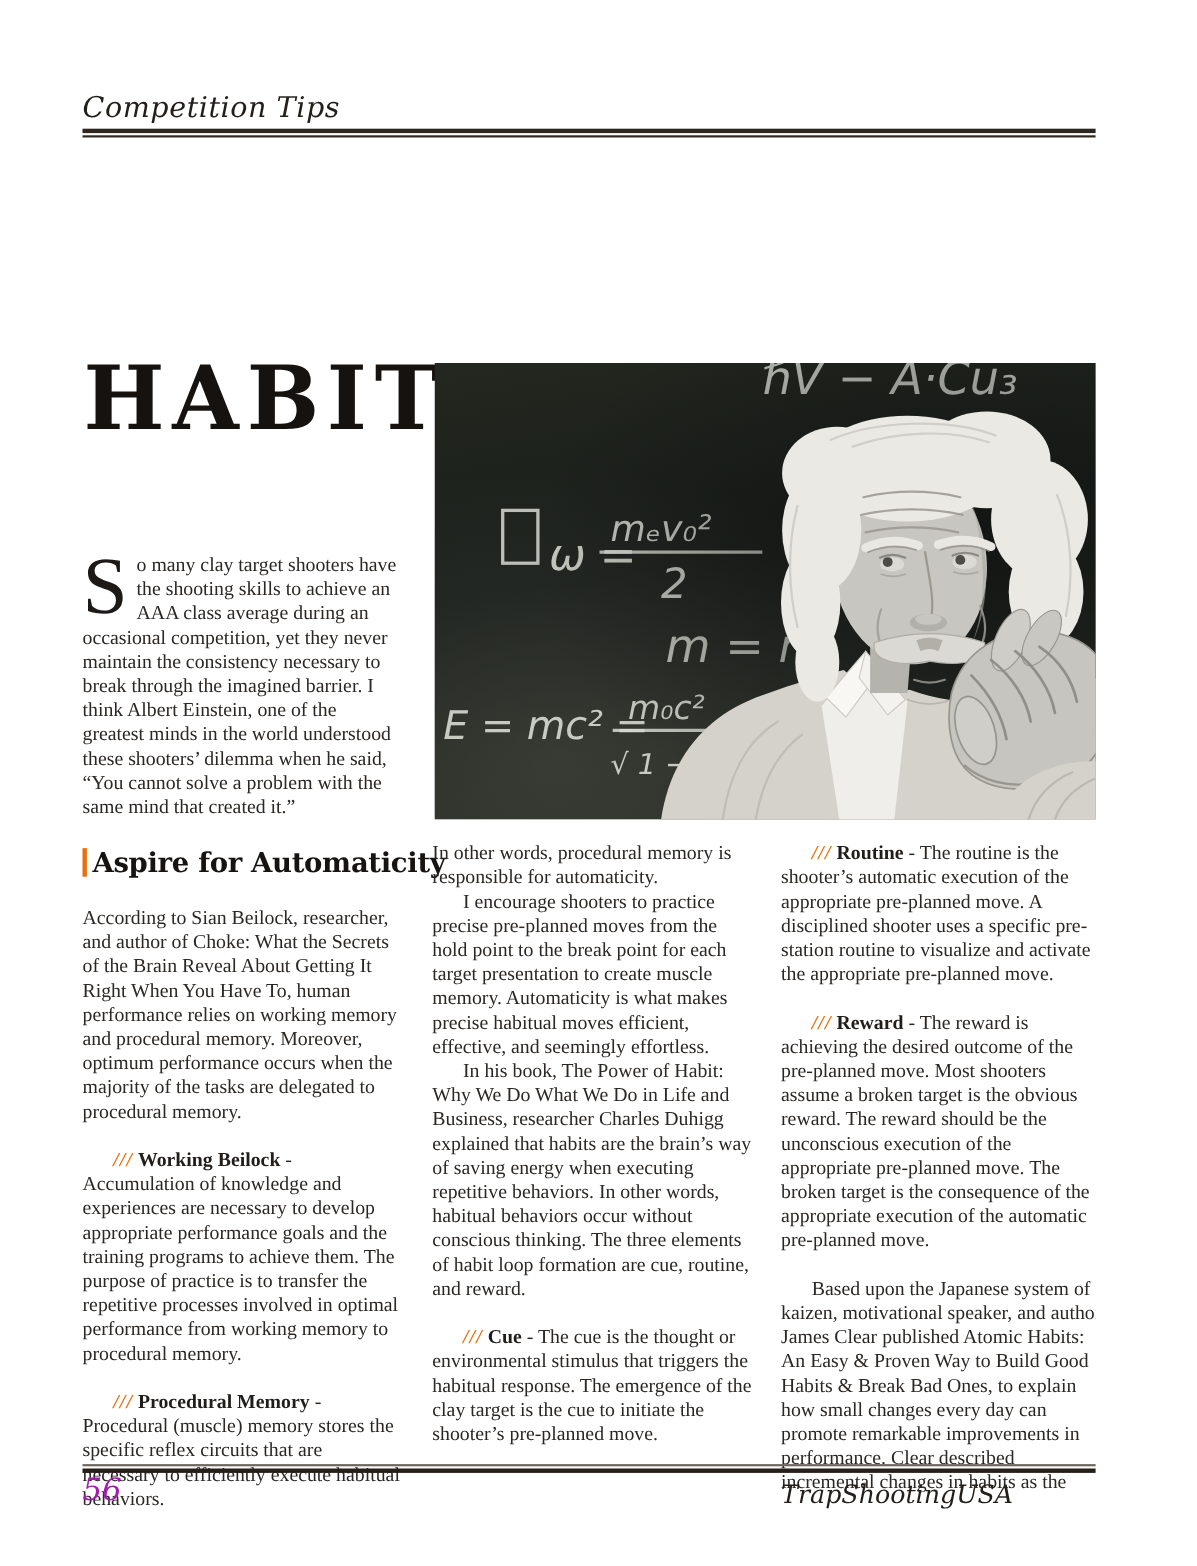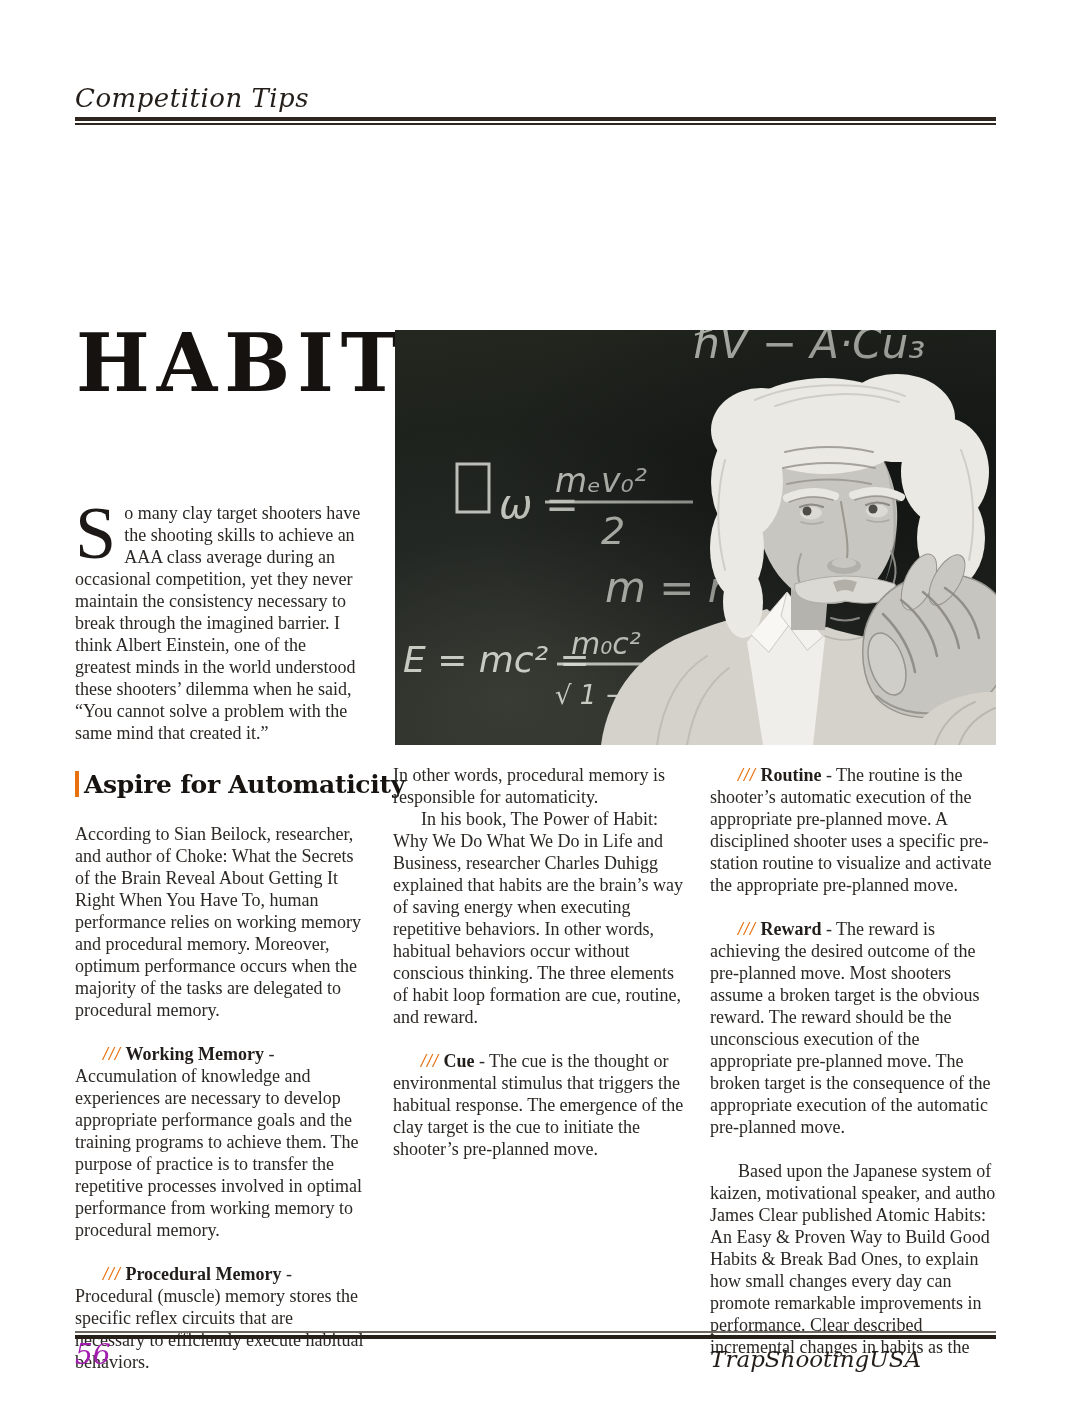--- a/index.html
+++ b/index.html
@@ -197,26 +197,27 @@
       </g>
     </svg>
   </div>
 
   <div class="abs credit">Harmony Video Production / Shutterstock.com</div>
 
   <div class="abs col col-1">
     <p><span class="dropcap">S</span><span>o many clay target shooters have the shooting skills to achieve an AAA class average during an occasional competition, yet they never maintain the consistency necessary to break through the imagined barrier. I think Albert Einstein, one of the greatest minds in the world understood these shooters’ dilemma when he said, “You cannot solve a problem with the same mind that created it.”</span></p>
     <div class="section-h"><span class="hbar"></span><span>Aspire for Automaticity</span></div>
     <p>According to Sian Beilock, researcher, and author of Choke: What the Secrets of the Brain Reveal About Getting It Right When You Have To, human performance relies on working memory and procedural memory. Moreover, optimum performance occurs when the majority of the tasks are delegated to procedural memory.</p>
-    <p class="ind gap"><span class="sl">///</span> <b class="lbl">Working Memory</b><span> - Accumulation of knowledge and experiences are necessary to develop appropriate performance goals and the training programs to achieve them. The purpose of practice is to transfer the repetitive processes involved in optimal performance from working memory to procedural memory.</span></p>
+    <p class="ind gap"><span class="sl">///</span> <b class="lbl">Working Beilock</b><span> - Accumulation of knowledge and experiences are necessary to develop appropriate performance goals and the training programs to achieve them. The purpose of practice is to transfer the repetitive processes involved in optimal performance from working memory to procedural memory.</span></p>
     <p class="ind gap"><span class="sl">///</span> <b class="lbl">Procedural Memory</b><span> - Procedural (muscle) memory stores the specific reflex circuits that are necessary to efficiently execute habitual behaviors.</span></p>
   </div>
 
   <div class="abs col col-2">
     <p>In other words, procedural memory is responsible for automaticity.</p>
+    <p class="ind">I encourage shooters to practice precise pre-planned moves from the hold point to the break point for each target presentation to create muscle memory. Automaticity is what makes precise habitual moves efficient, effective, and seemingly effortless.</p>
     <p class="ind">In his book, The Power of Habit: Why We Do What We Do in Life and Business, researcher Charles Duhigg explained that habits are the brain’s way of saving energy when executing repetitive behaviors. In other words, habitual behaviors occur without conscious thinking. The three elements of habit loop formation are cue, routine, and reward.</p>
     <p class="ind gap"><span class="sl">///</span> <b class="lbl">Cue</b><span> - The cue is the thought or environmental stimulus that triggers the habitual response. The emergence of the clay target is the cue to initiate the shooter’s pre-planned move.</span></p>
   </div>
 
   <div class="abs col col-3">
     <p class="ind"><span class="sl">///</span> <b class="lbl">Routine</b><span> - The routine is the shooter’s automatic execution of the appropriate pre-planned move. A disciplined shooter uses a specific pre-station routine to visualize and activate the appropriate pre-planned move.</span></p>
     <p class="ind gap"><span class="sl">///</span> <b class="lbl">Reward</b><span> - The reward is achieving the desired outcome of the pre-planned move. Most shooters assume a broken target is the obvious reward. The reward should be the unconscious execution of the appropriate pre-planned move. The broken target is the consequence of the appropriate execution of the automatic pre-planned move.</span></p>
     <p class="ind gap">Based upon the Japanese system of kaizen, motivational speaker, and author James Clear published Atomic Habits: An Easy &amp; Proven Way to Build Good Habits &amp; Break Bad Ones, to explain how small changes every day can promote remarkable improvements in performance. Clear described incremental changes in habits as the</p>
   </div>
 

